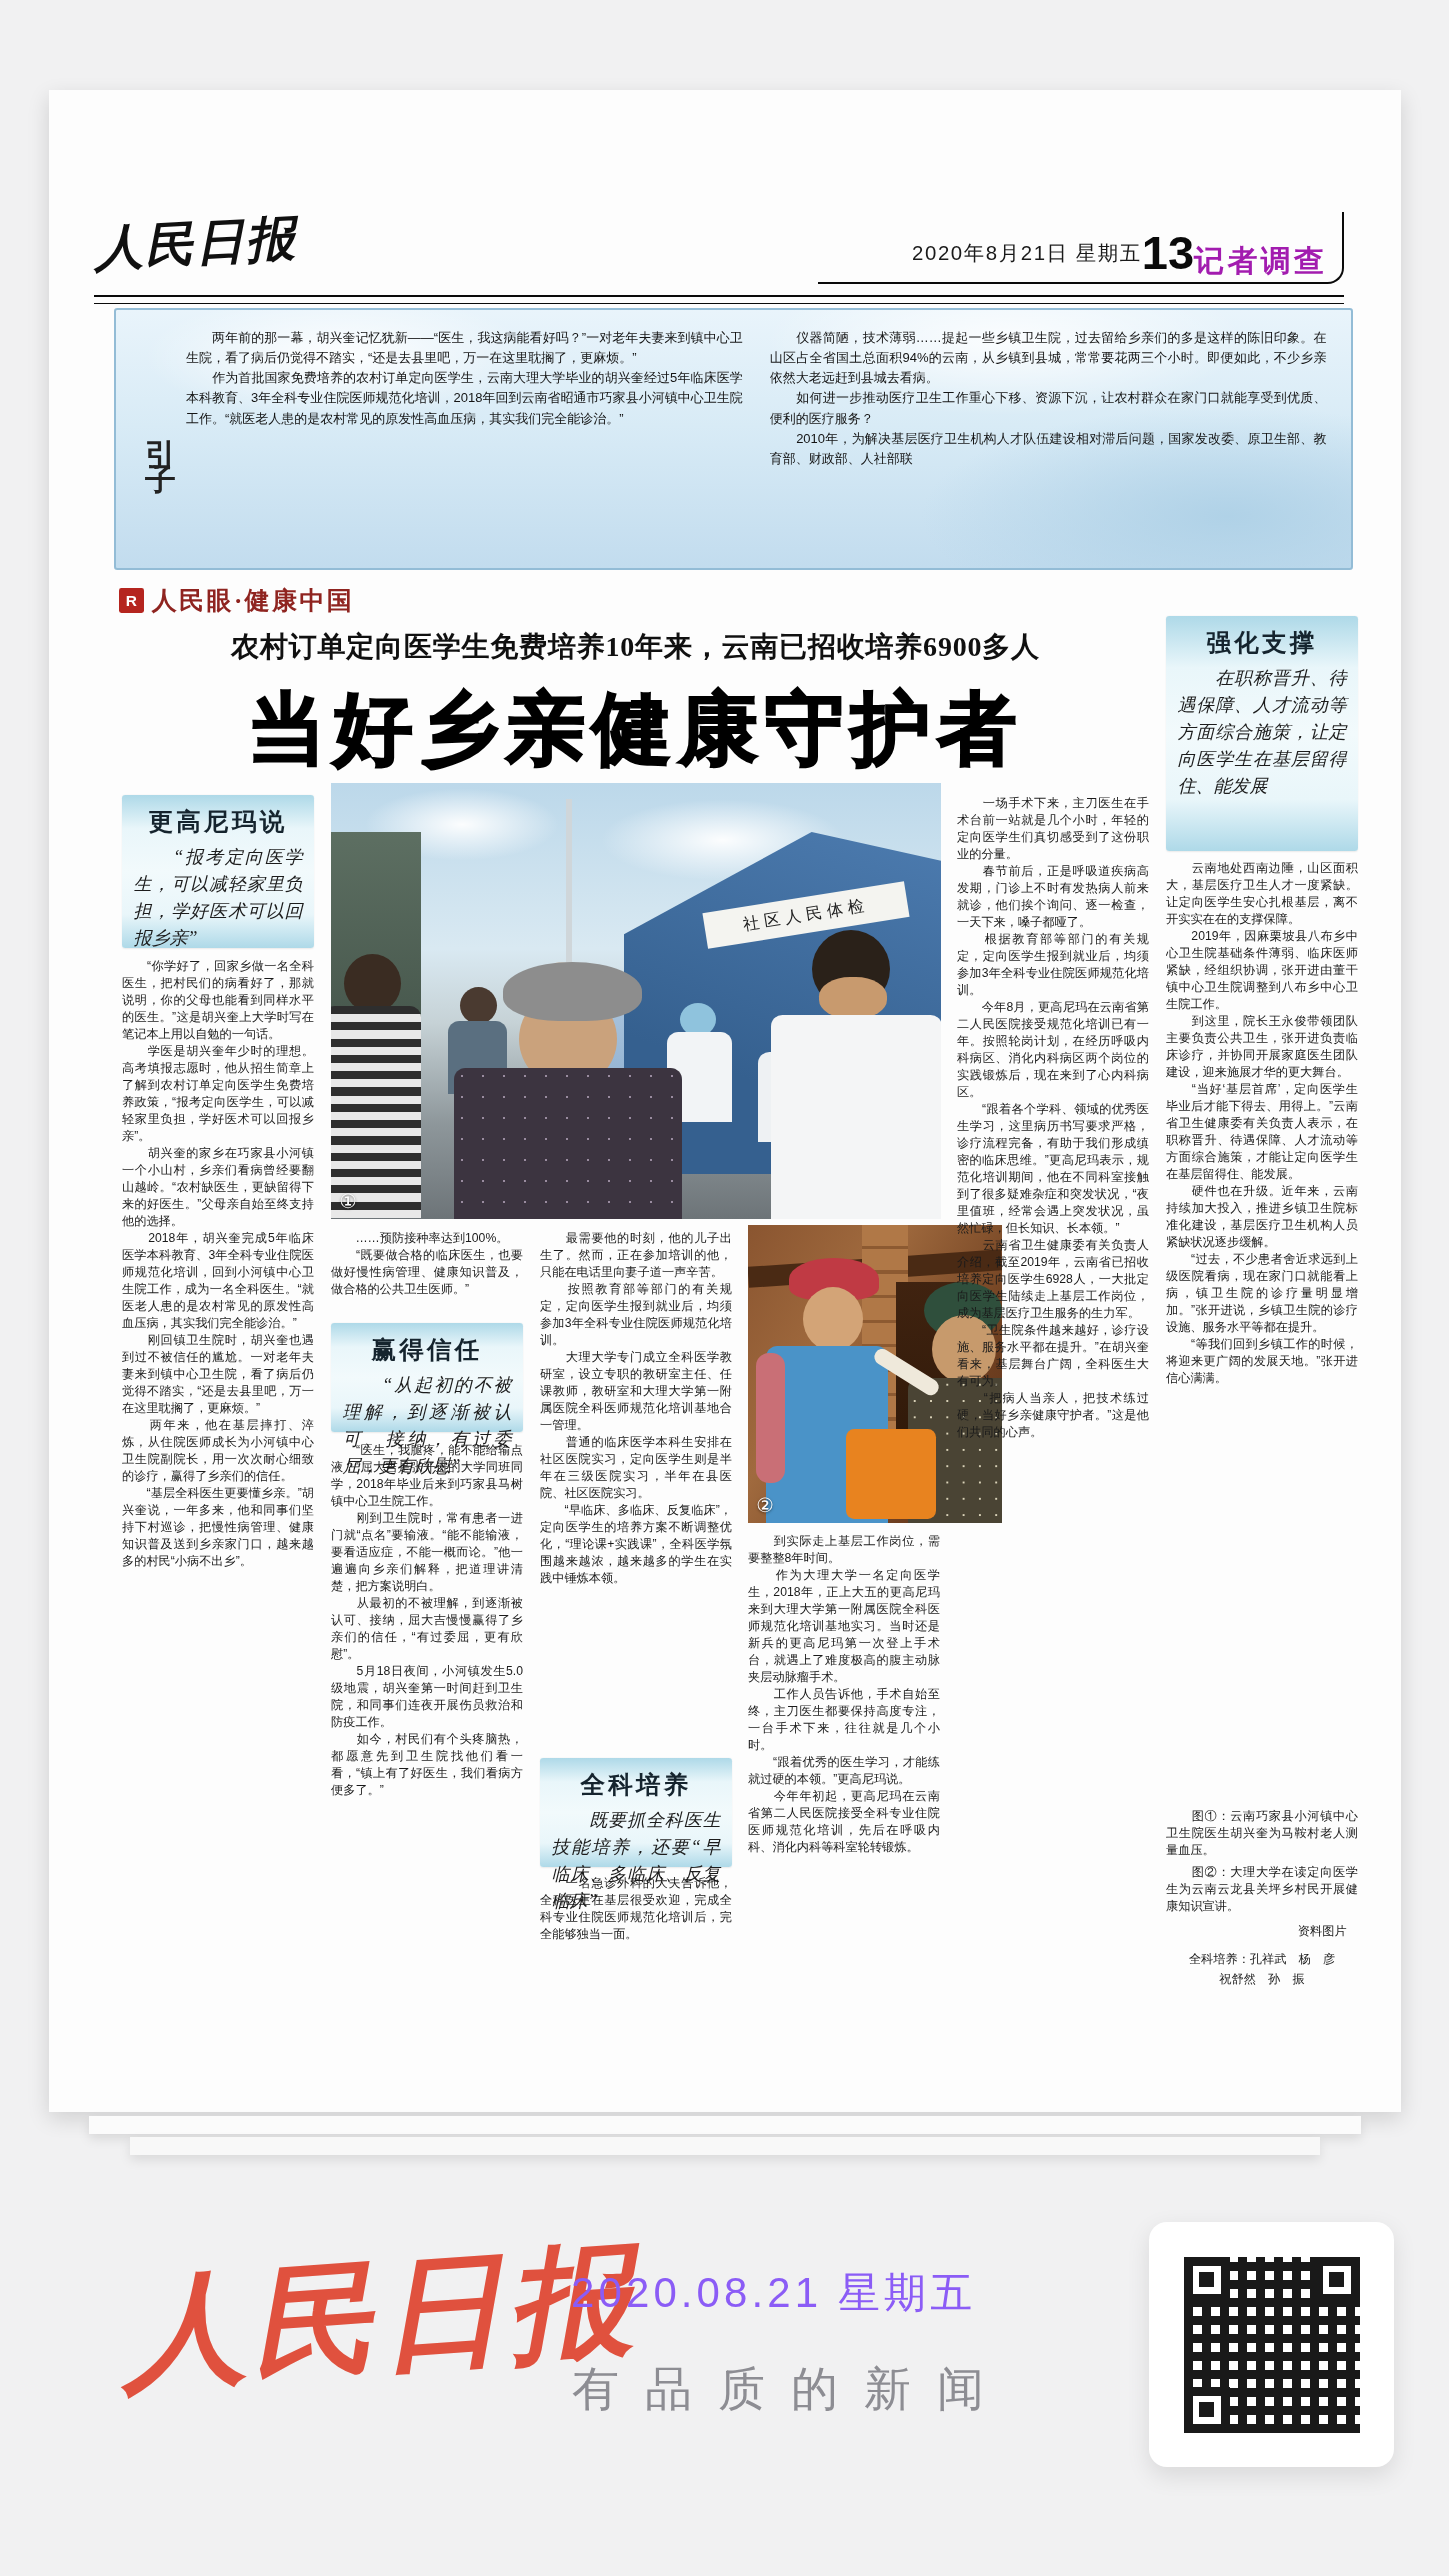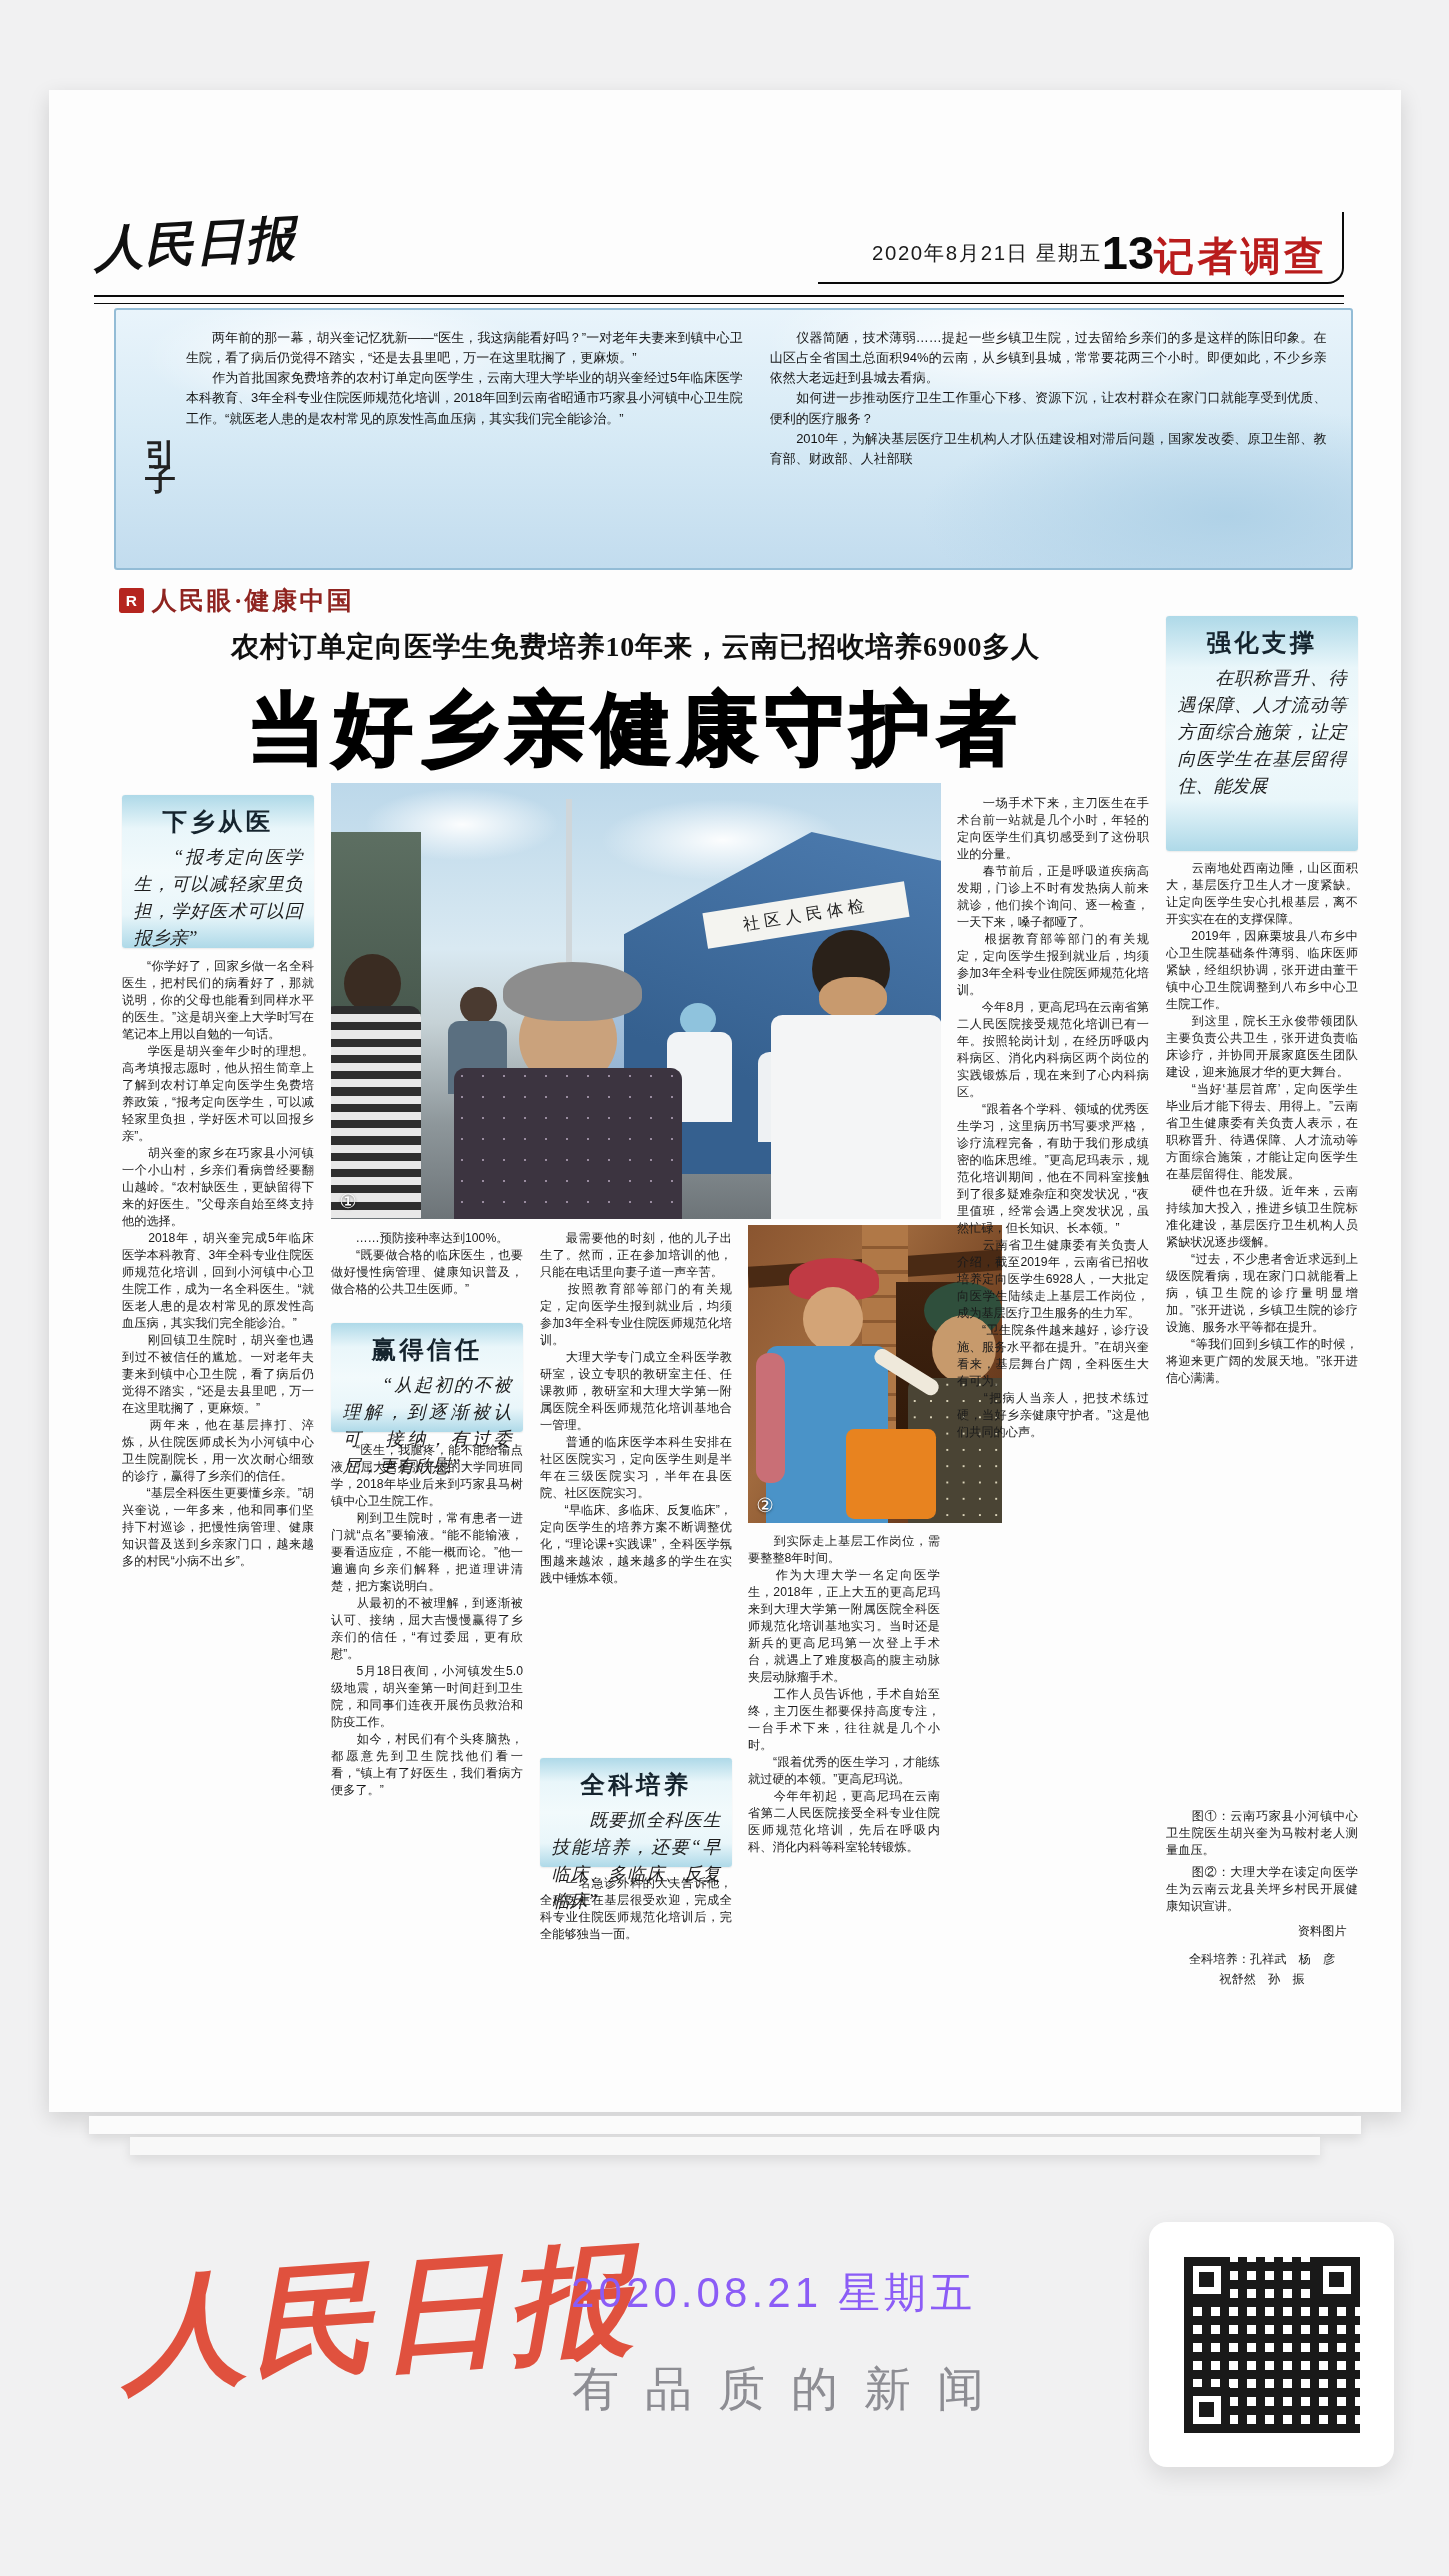--- a/index.html
+++ b/index.html
@@ -13,21 +13,21 @@
   .stack2{position:absolute;left:130px;top:2137px;width:1190px;height:18px;background:#f8f8f8;box-shadow:0 4.9px 11.4px rgba(0,0,0,.10);}
 
   
   .mast-logo{position:absolute;left:45px;top:121px;font-family:"DejaVu Serif",serif;
              font-size:49px;font-weight:bold;font-style:italic;color:#101010;transform:rotate(-3deg);letter-spacing:1.6px;}
   .mast-right{position:absolute;right:57px;top:122px;width:526px;height:72px;
               border-bottom:2.4px solid #0a0a0a;border-right:2.4px solid #0a0a0a;border-bottom-right-radius:16.3px;
               display:flex;align-items:flex-end;justify-content:flex-end;padding:0 14.7px 6.5px 0;box-sizing:border-box;}
   .mast-date{font-size:20.4px;color:#1a1a1a;padding-bottom:8.2px;letter-spacing:1.6px;}
   .mast-page{font-size:47px;font-weight:bold;color:#0a0a0a;line-height:1;}
-  .mast-section{font-size:40px;font-weight:bold;color:#b91c1c;line-height:1;letter-spacing:3.3px;}
+  .mast-section{font-size:30px;font-weight:bold;color:#a21caf;line-height:1;letter-spacing:3.3px;}
   .mast-rule{position:absolute;left:45px;right:57px;top:205px;height:5.7px;border-top:2.4px solid #0a0a0a;border-bottom:0.8px solid #0a0a0a;}
 
   
   .intro{position:absolute;left:65px;top:218px;width:1239px;height:262px;border:2.4px solid #93bcd6;border-radius:3.3px;
          background:
            radial-gradient(ellipse 277px 90px at 18% 18%, rgba(255,255,255,.95), rgba(255,255,255,0) 70%),
            radial-gradient(ellipse 342px 106px at 72% 12%, rgba(255,255,255,.85), rgba(255,255,255,0) 70%),
            radial-gradient(ellipse 408px 147px at 90% 80%, rgba(173,208,230,.9), rgba(173,208,230,0) 75%),
            linear-gradient(180deg,#e9f4fb 0%,#d8ebf6 45%,#c2dcee 100%);
          box-sizing:border-box;display:flex;padding:18px 24.5px 14.7px 18px;}
@@ -133,21 +133,21 @@
       <span class="eyebrow-label">人民眼·健康中国</span>
     </div>
 
     <div class="lead">
       <div class="standfirst">农村订单定向医学生免费培养10年来，云南已招收培养6900多人</div>
       <div class="headline">当好乡亲健康守护者</div>
       <div class="byline">本报记者　张　帆　李茂颖</div>
     </div>
 
     <div class="subbox" style="left:73px;top:705px;width:192px;height:153px;">
-      <div class="t">下乡从医</div>
+      <div class="t">更高尼玛说</div>
       <div class="q">　　“报考定向医学生，可以减轻家里负担，学好医术可以回报乡亲”</div>
     </div>
     <div class="coltext" style="left:73px;top:868px;width:192px;height:1039px;">　　“你学好了，回家乡做一名全科医生，把村民们的病看好了，那就说明，你的父母也能看到同样水平的医生。”这是胡兴奎上大学时写在笔记本上用以自勉的一句话。
 　　学医是胡兴奎年少时的理想。高考填报志愿时，他从招生简章上了解到农村订单定向医学生免费培养政策，“报考定向医学生，可以减轻家里负担，学好医术可以回报乡亲”。
 　　胡兴奎的家乡在巧家县小河镇一个小山村，乡亲们看病曾经要翻山越岭。“农村缺医生，更缺留得下来的好医生。”父母亲自始至终支持他的选择。
 　　2018年，胡兴奎完成5年临床医学本科教育、3年全科专业住院医师规范化培训，回到小河镇中心卫生院工作，成为一名全科医生。“就医老人患的是农村常见的原发性高血压病，其实我们完全能诊治。”
 　　刚回镇卫生院时，胡兴奎也遇到过不被信任的尴尬。一对老年夫妻来到镇中心卫生院，看了病后仍觉得不踏实，“还是去县里吧，万一在这里耽搁了，更麻烦。”
 　　两年来，他在基层摔打、淬炼，从住院医师成长为小河镇中心卫生院副院长，用一次次耐心细致的诊疗，赢得了乡亲们的信任。
 　　“基层全科医生更要懂乡亲。”胡兴奎说，一年多来，他和同事们坚持下村巡诊，把慢性病管理、健康知识普及送到乡亲家门口，越来越多的村民“小病不出乡”。</div>
 

